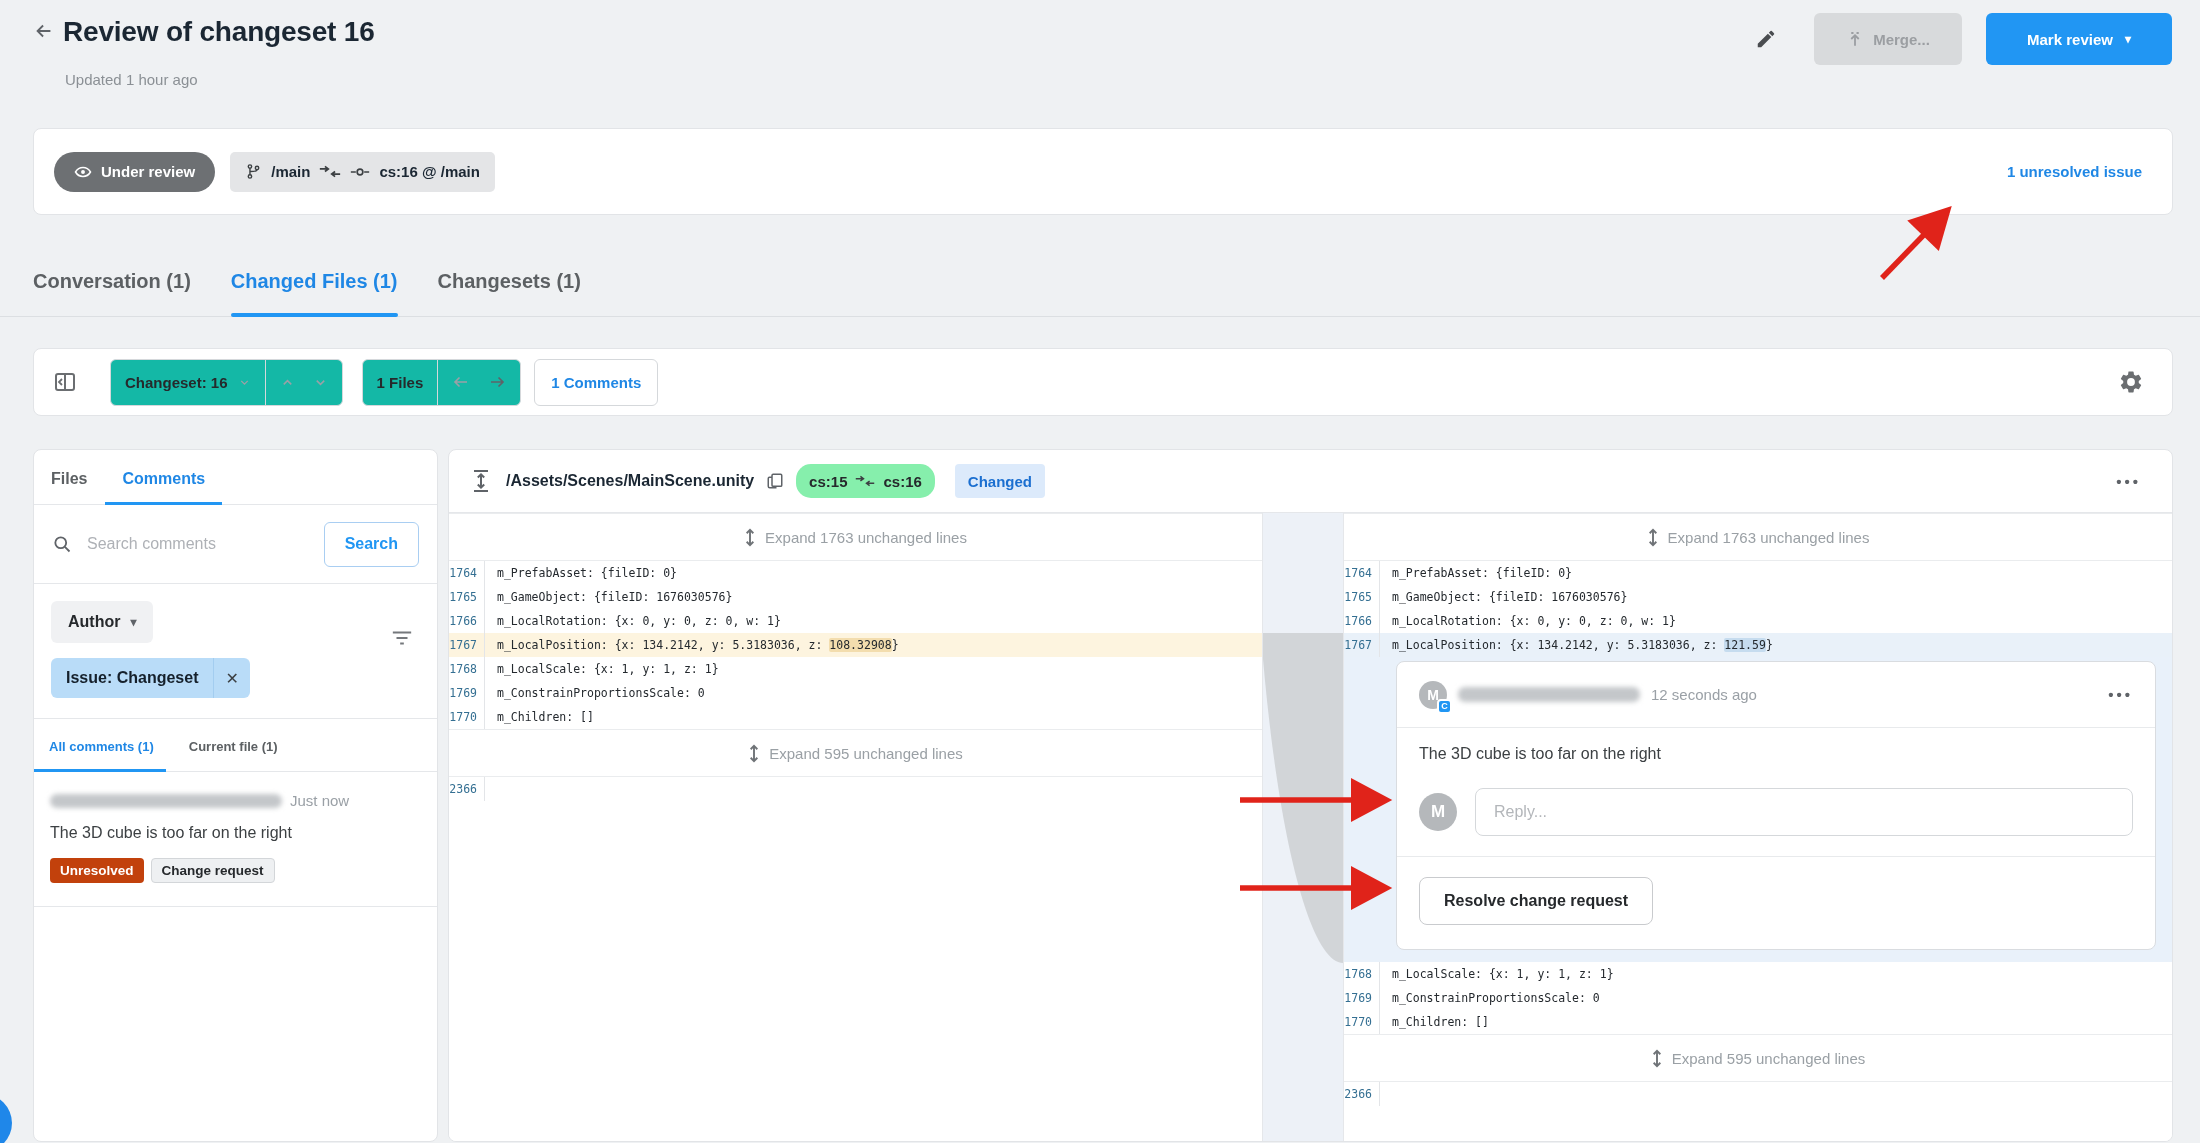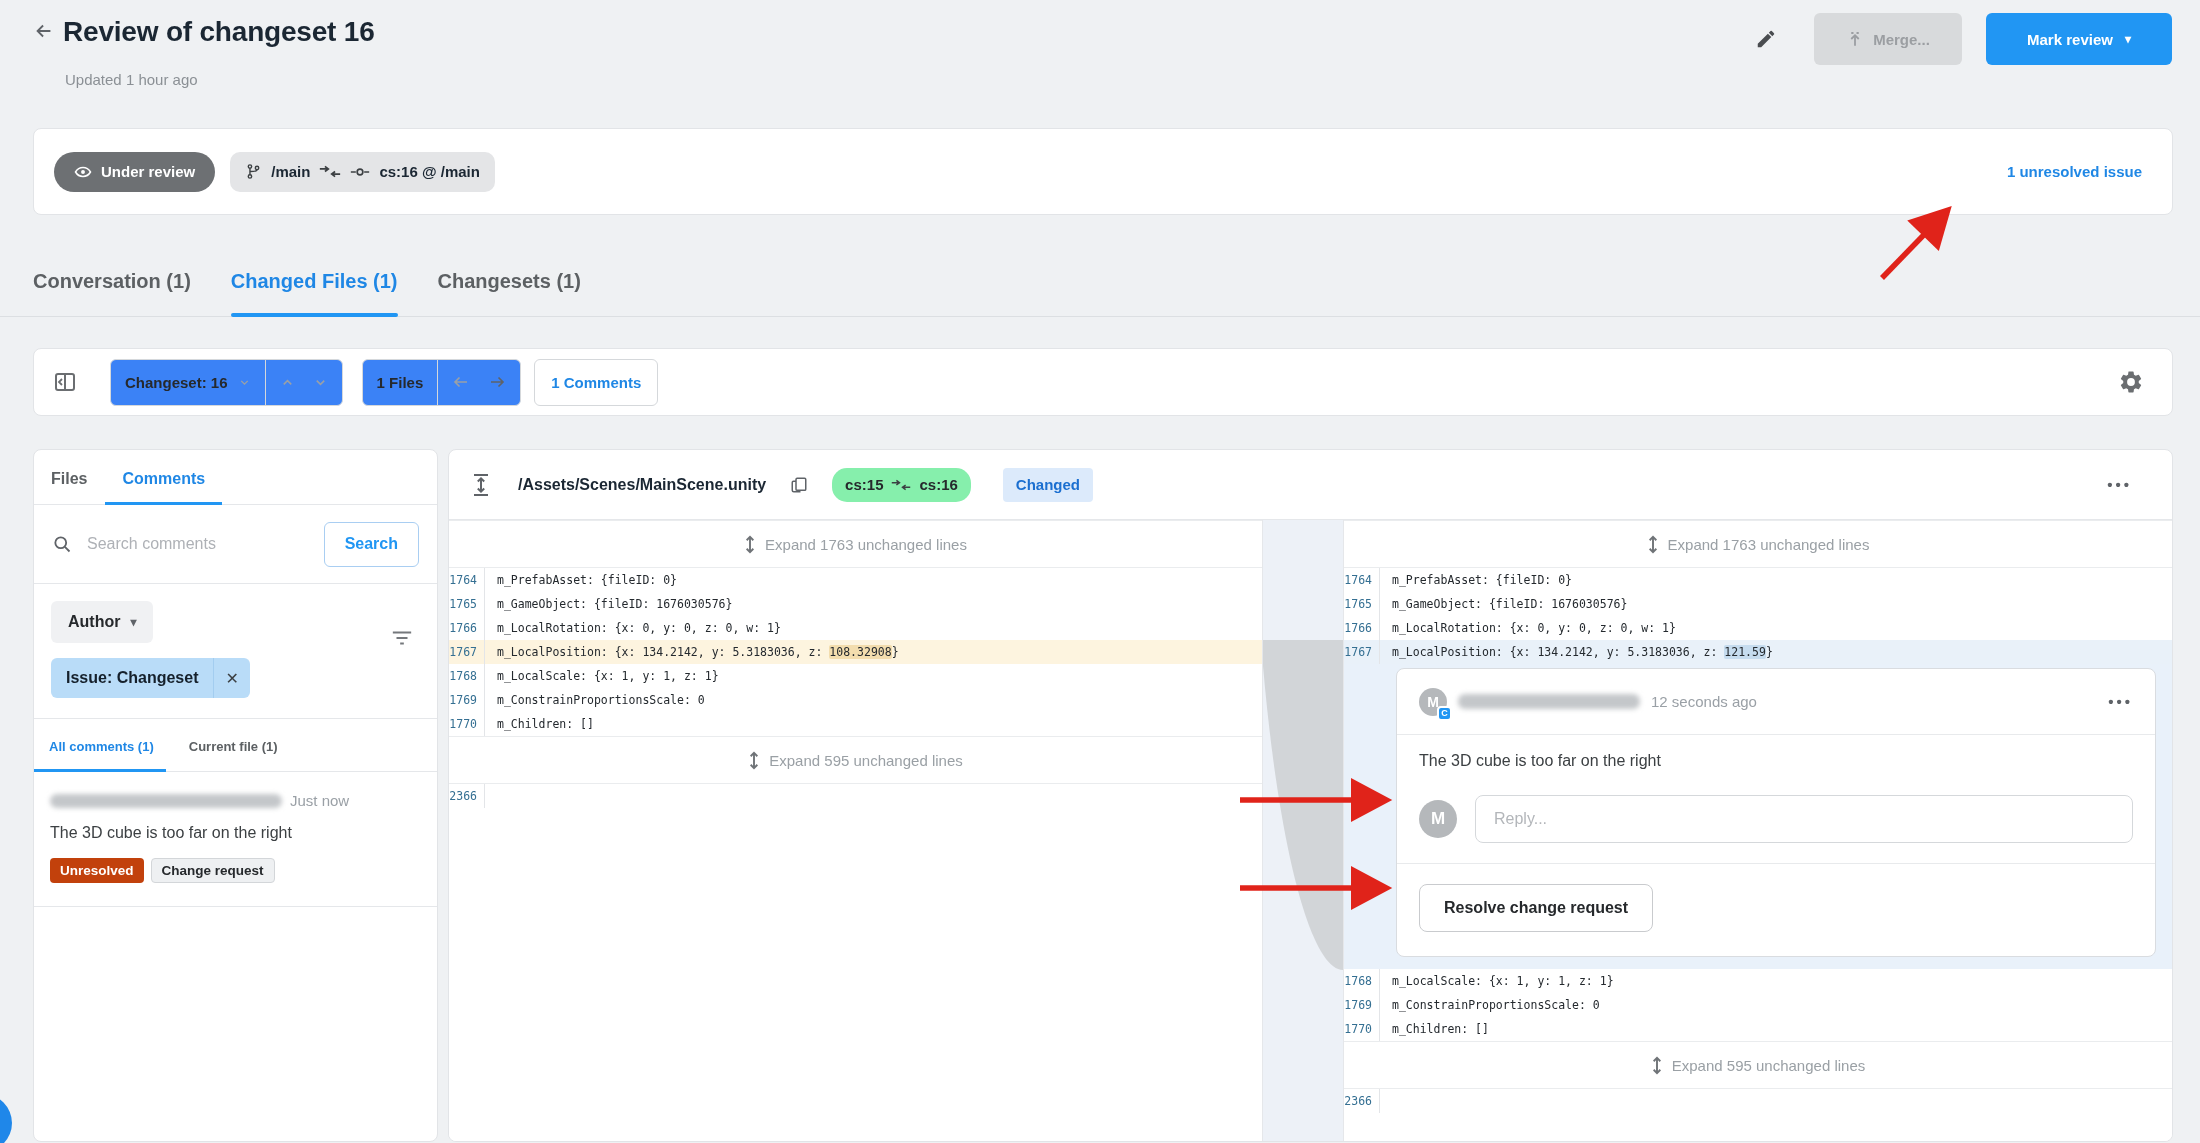--- a/index.html
+++ b/index.html
@@ -22,32 +22,32 @@
   .icon-btn { background:none; border:none; padding:0; cursor:pointer; color:#4a4d50; display:flex; align-items:center; }
   .pencil-btn { margin-right:37px; }
   .btn { border:none; border-radius:6px; font-family:inherit; font-size:15px; font-weight:700; height:52px; display:inline-flex; align-items:center; justify-content:center; cursor:pointer; }
   .btn-merge { background:#d8dadc; color:#9b9ea2; width:148px; gap:9px; font-weight:600; cursor:default; }
   .btn-primary { background:#2196f3; color:#fff; width:186px; gap:12px; margin-left:24px; }
   .caret { font-size:12px; line-height:1; }
 
   
   .status-card { margin:40px 27px 0 33px; height:87px; display:flex; align-items:center; padding:0 30px 0 20px; }
   .pill { background:#6d7073; color:#fff; border-radius:20px; height:40px; display:inline-flex; align-items:center; gap:9px; padding:0 20px; font-size:15px; font-weight:700; }
-  .branch-chip { background:#e4e5e7; border-radius:10px; height:40px; display:inline-flex; align-items:center; gap:9px; padding:0 15px; margin-left:15px; font-size:15px; font-weight:600; color:#1b2733; cursor:default; }
+  .branch-chip { background:#e4e5e7; border-radius:5px; height:40px; display:inline-flex; align-items:center; gap:9px; padding:0 15px; margin-left:15px; font-size:15px; font-weight:600; color:#1b2733; cursor:default; }
   .unresolved-link { margin-left:auto; color:#1f87e5; font-size:15px; font-weight:700; text-decoration:none; cursor:pointer; }
 
   
   .main-tabs { margin-top:41px; border-bottom:1px solid #dcdfe2; padding:14px 0 0 33px; display:flex; gap:40px; }
   .main-tab { font-size:20px; font-weight:600; color:#5c6063; padding-bottom:23px; position:relative; cursor:pointer; }
   .main-tab.active { color:#1f87e5; font-weight:700; }
   .main-tab.active::after { content:""; position:absolute; left:0; right:0; bottom:-1px; height:4px; border-radius:3px; background:#2196f3; }
 
   
   .toolbar-card { margin:31px 27px 0 33px; height:68px; display:flex; align-items:center; padding:0 28px 0 19px; }
-  .tb-group { display:flex; align-items:stretch; height:47px; border:1px solid #d5d8db; border-radius:6px; overflow:hidden; background:#3b82f6; }
+  .tb-group { display:flex; align-items:stretch; height:47px; border:1px solid #d5d8db; border-radius:6px; overflow:hidden; background:#14b8a6; }
   .tb-seg { display:flex; align-items:center; padding:0 14px; font-size:15px; font-weight:600; color:#26292c; gap:10px; cursor:pointer; }
   .tb-seg + .tb-seg { border-left:1px solid #d5d8db; }
   .tb-arrows { display:flex; align-items:center; gap:18px; padding:0 14px; }
   .chev { color:#9aa0a6; display:flex; }
   .chev.dark { color:#5f6368; }
   .btn-comments { height:47px; border:1px solid #d5d8db; border-radius:6px; background:#fff; color:#1f87e5; font-weight:700; font-size:15px; padding:0 16px; margin-left:13px; cursor:pointer; font-family:inherit; }
   .collapse-btn { margin-right:33px; }
   .gear-btn { margin-left:auto; color:#6b6e71; }
 
   
@@ -77,21 +77,21 @@
   .sbc-head { display:flex; align-items:center; gap:8px; }
   .redacted { background:#c4c7ca; border-radius:7px; filter:blur(2.5px); }
   .sbc-time { font-size:15px; color:#9aa0a6; }
   .sbc-text { margin-top:15px; font-size:16px; color:#3c4043; }
   .sbc-badges { margin-top:16px; display:flex; gap:7px; }
   .badge-dark { background:#c2410c; color:#fff; font-size:13.5px; font-weight:700; padding:5px 10px; border-radius:4px; }
   .badge-light { background:#eef0f2; border:1px solid #d3d6d9; color:#26292c; font-size:13.5px; font-weight:700; padding:4px 10px; border-radius:4px; }
 
   
   .diff-card { flex:1; display:flex; flex-direction:column; overflow:hidden; position:relative; }
-  .diff-header { height:70px; flex:none; border-bottom:1px solid #e5e7ea; display:flex; align-items:center; padding:0 40px 0 22px; gap:24px; }
+  .diff-header { height:63px; flex:none; border-bottom:1px solid #e5e7ea; display:flex; align-items:center; padding:0 31px 0 22px; gap:12px; }
   .file-path { font-size:16px; font-weight:700; color:#1b2733; margin-left:3px; }
   .rev-chip { background:#86efac; border-radius:15px; height:34px; display:inline-flex; align-items:center; gap:8px; padding:0 13px; font-size:15px; font-weight:600; color:#26292c; }
   .changed-badge { background:#dceafb; color:#1b6fd0; font-size:15px; font-weight:600; height:34px; display:inline-flex; align-items:center; padding:0 13px; border-radius:4px; margin-left:8px; }
   .dots { margin-left:auto; color:#5f6368; font-size:15px; letter-spacing:3px; font-weight:700; cursor:pointer; }
   .diff-body { flex:1; display:flex; min-height:0; }
   .pane { background:#fff; min-width:0; }
   .pane-left { width:814px; flex:none; border-right:1px solid #e5e7ea; }
   .pane-right { flex:1; border-left:1px solid #e5e7ea; }
   .gutter { width:80px; flex:none; background:#edf1f7; position:relative; }
   .gutter svg { position:absolute; inset:0; }

